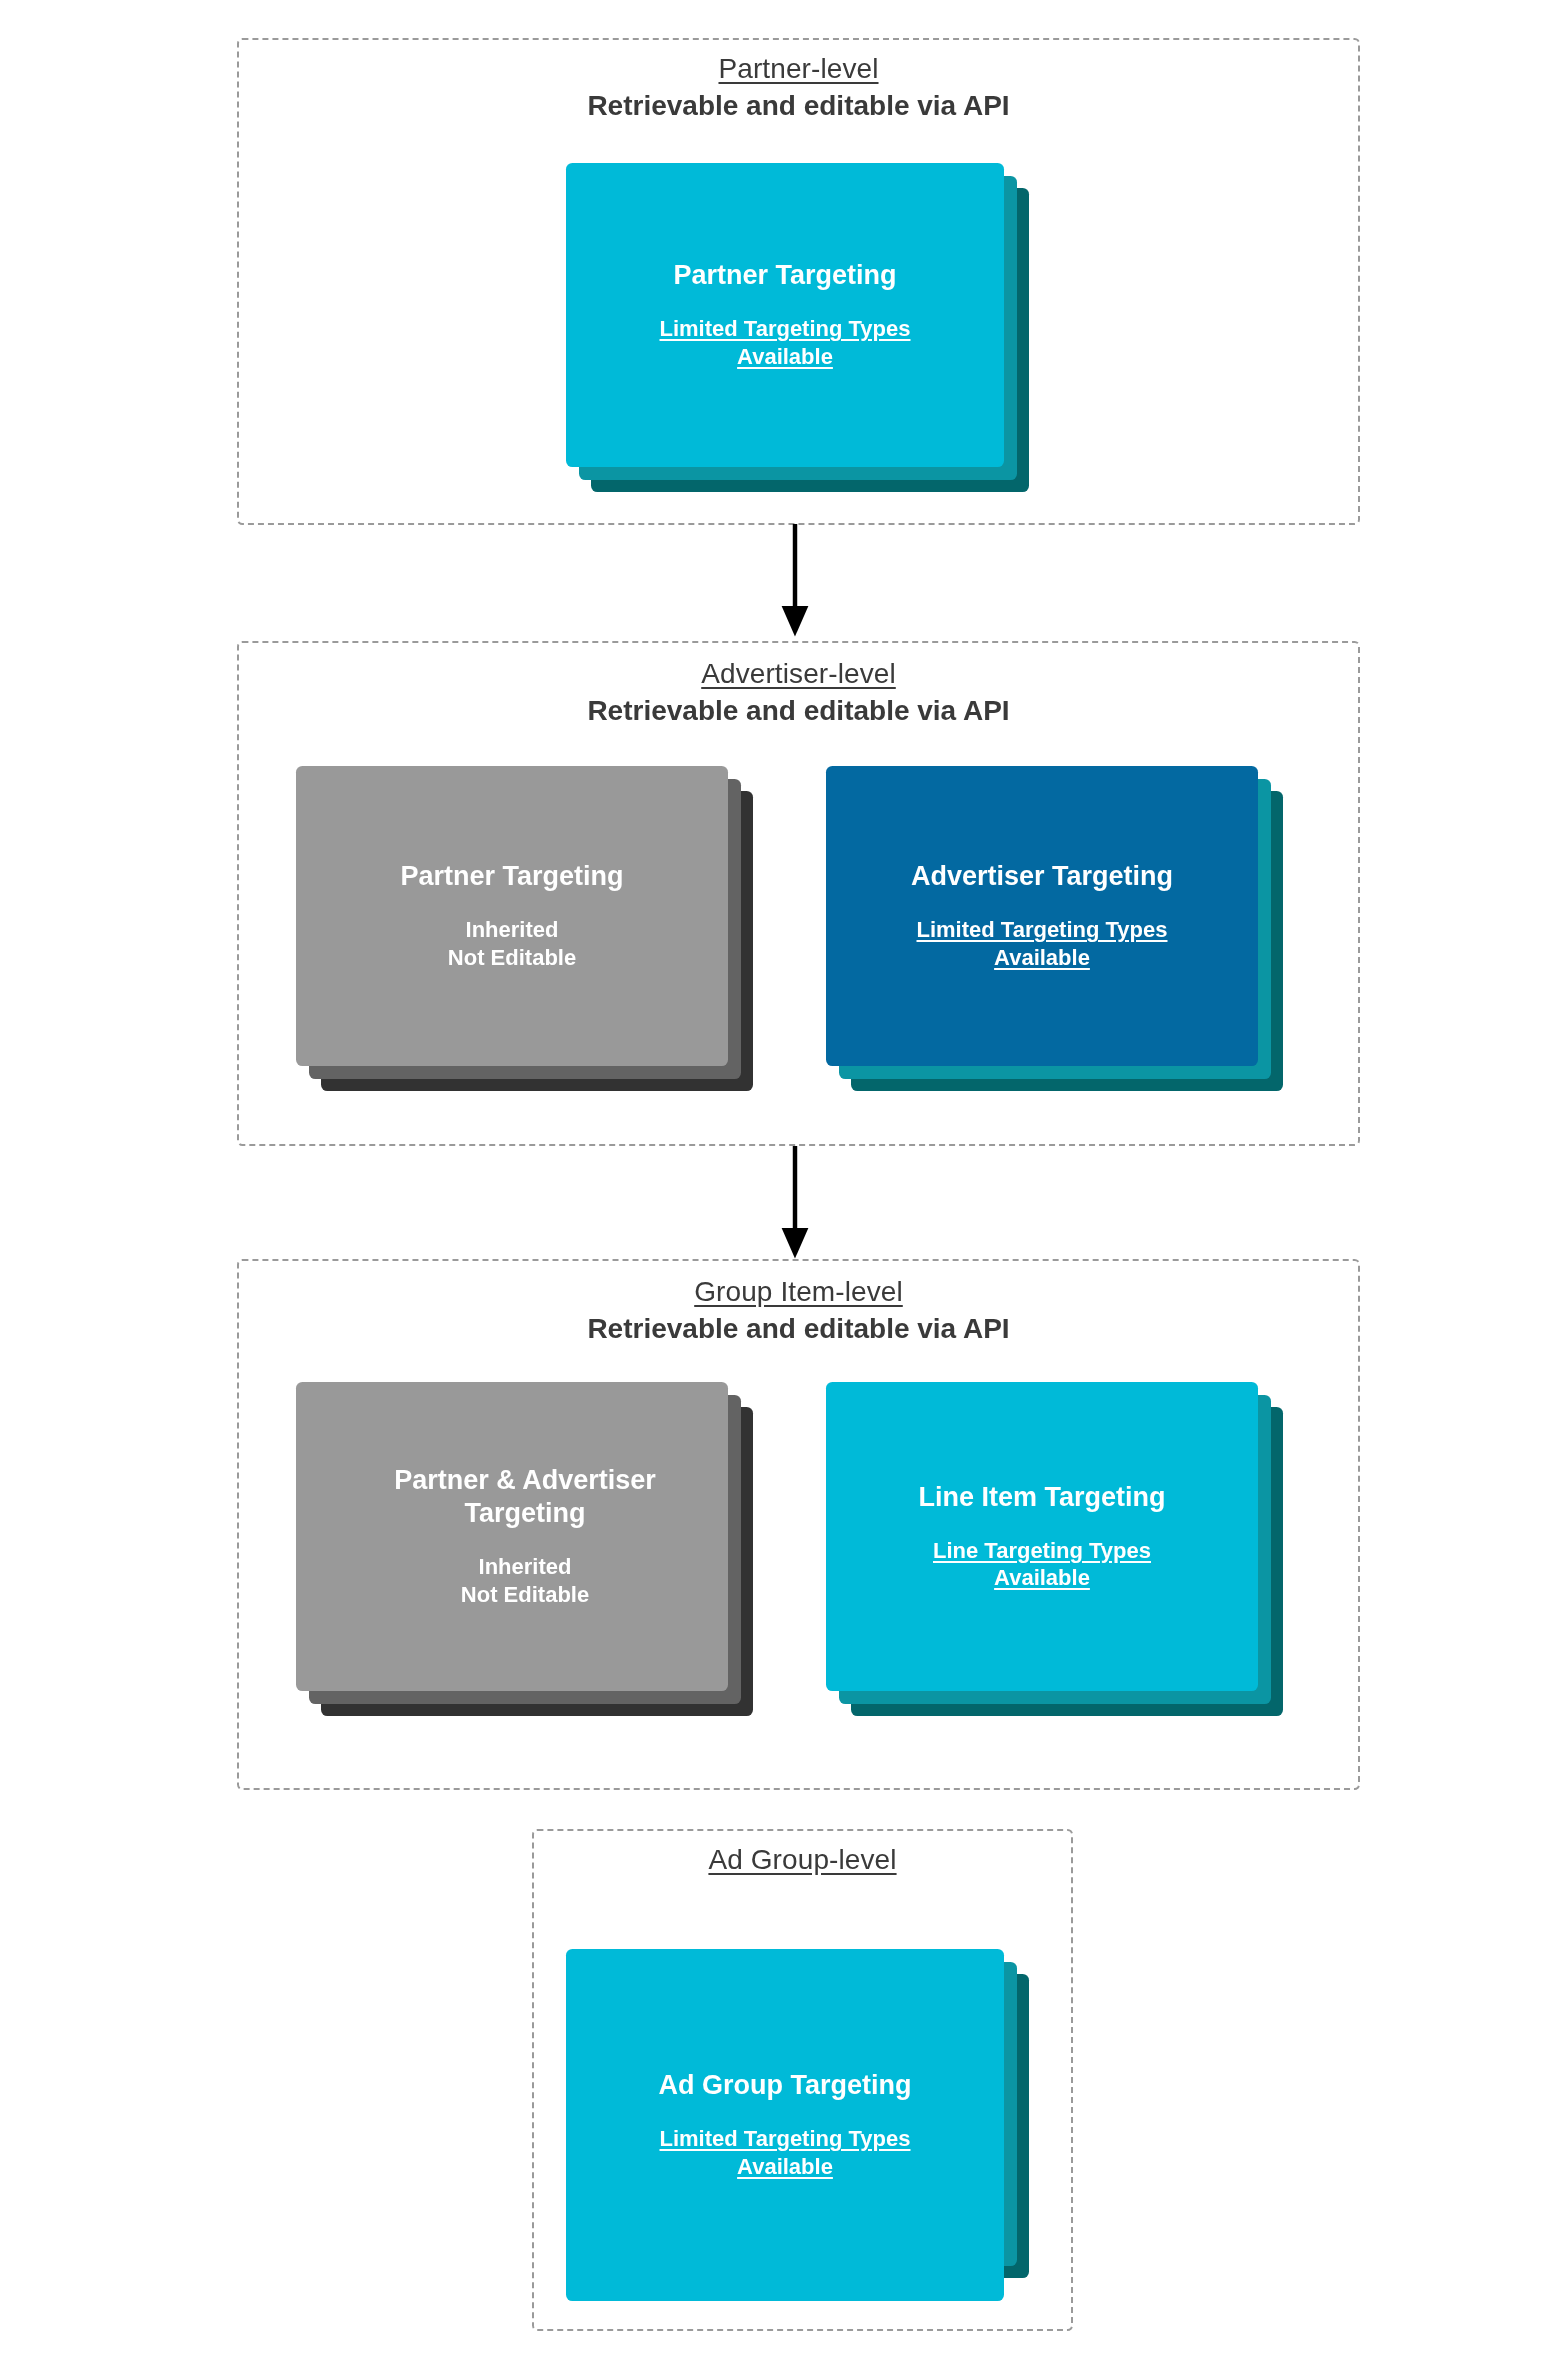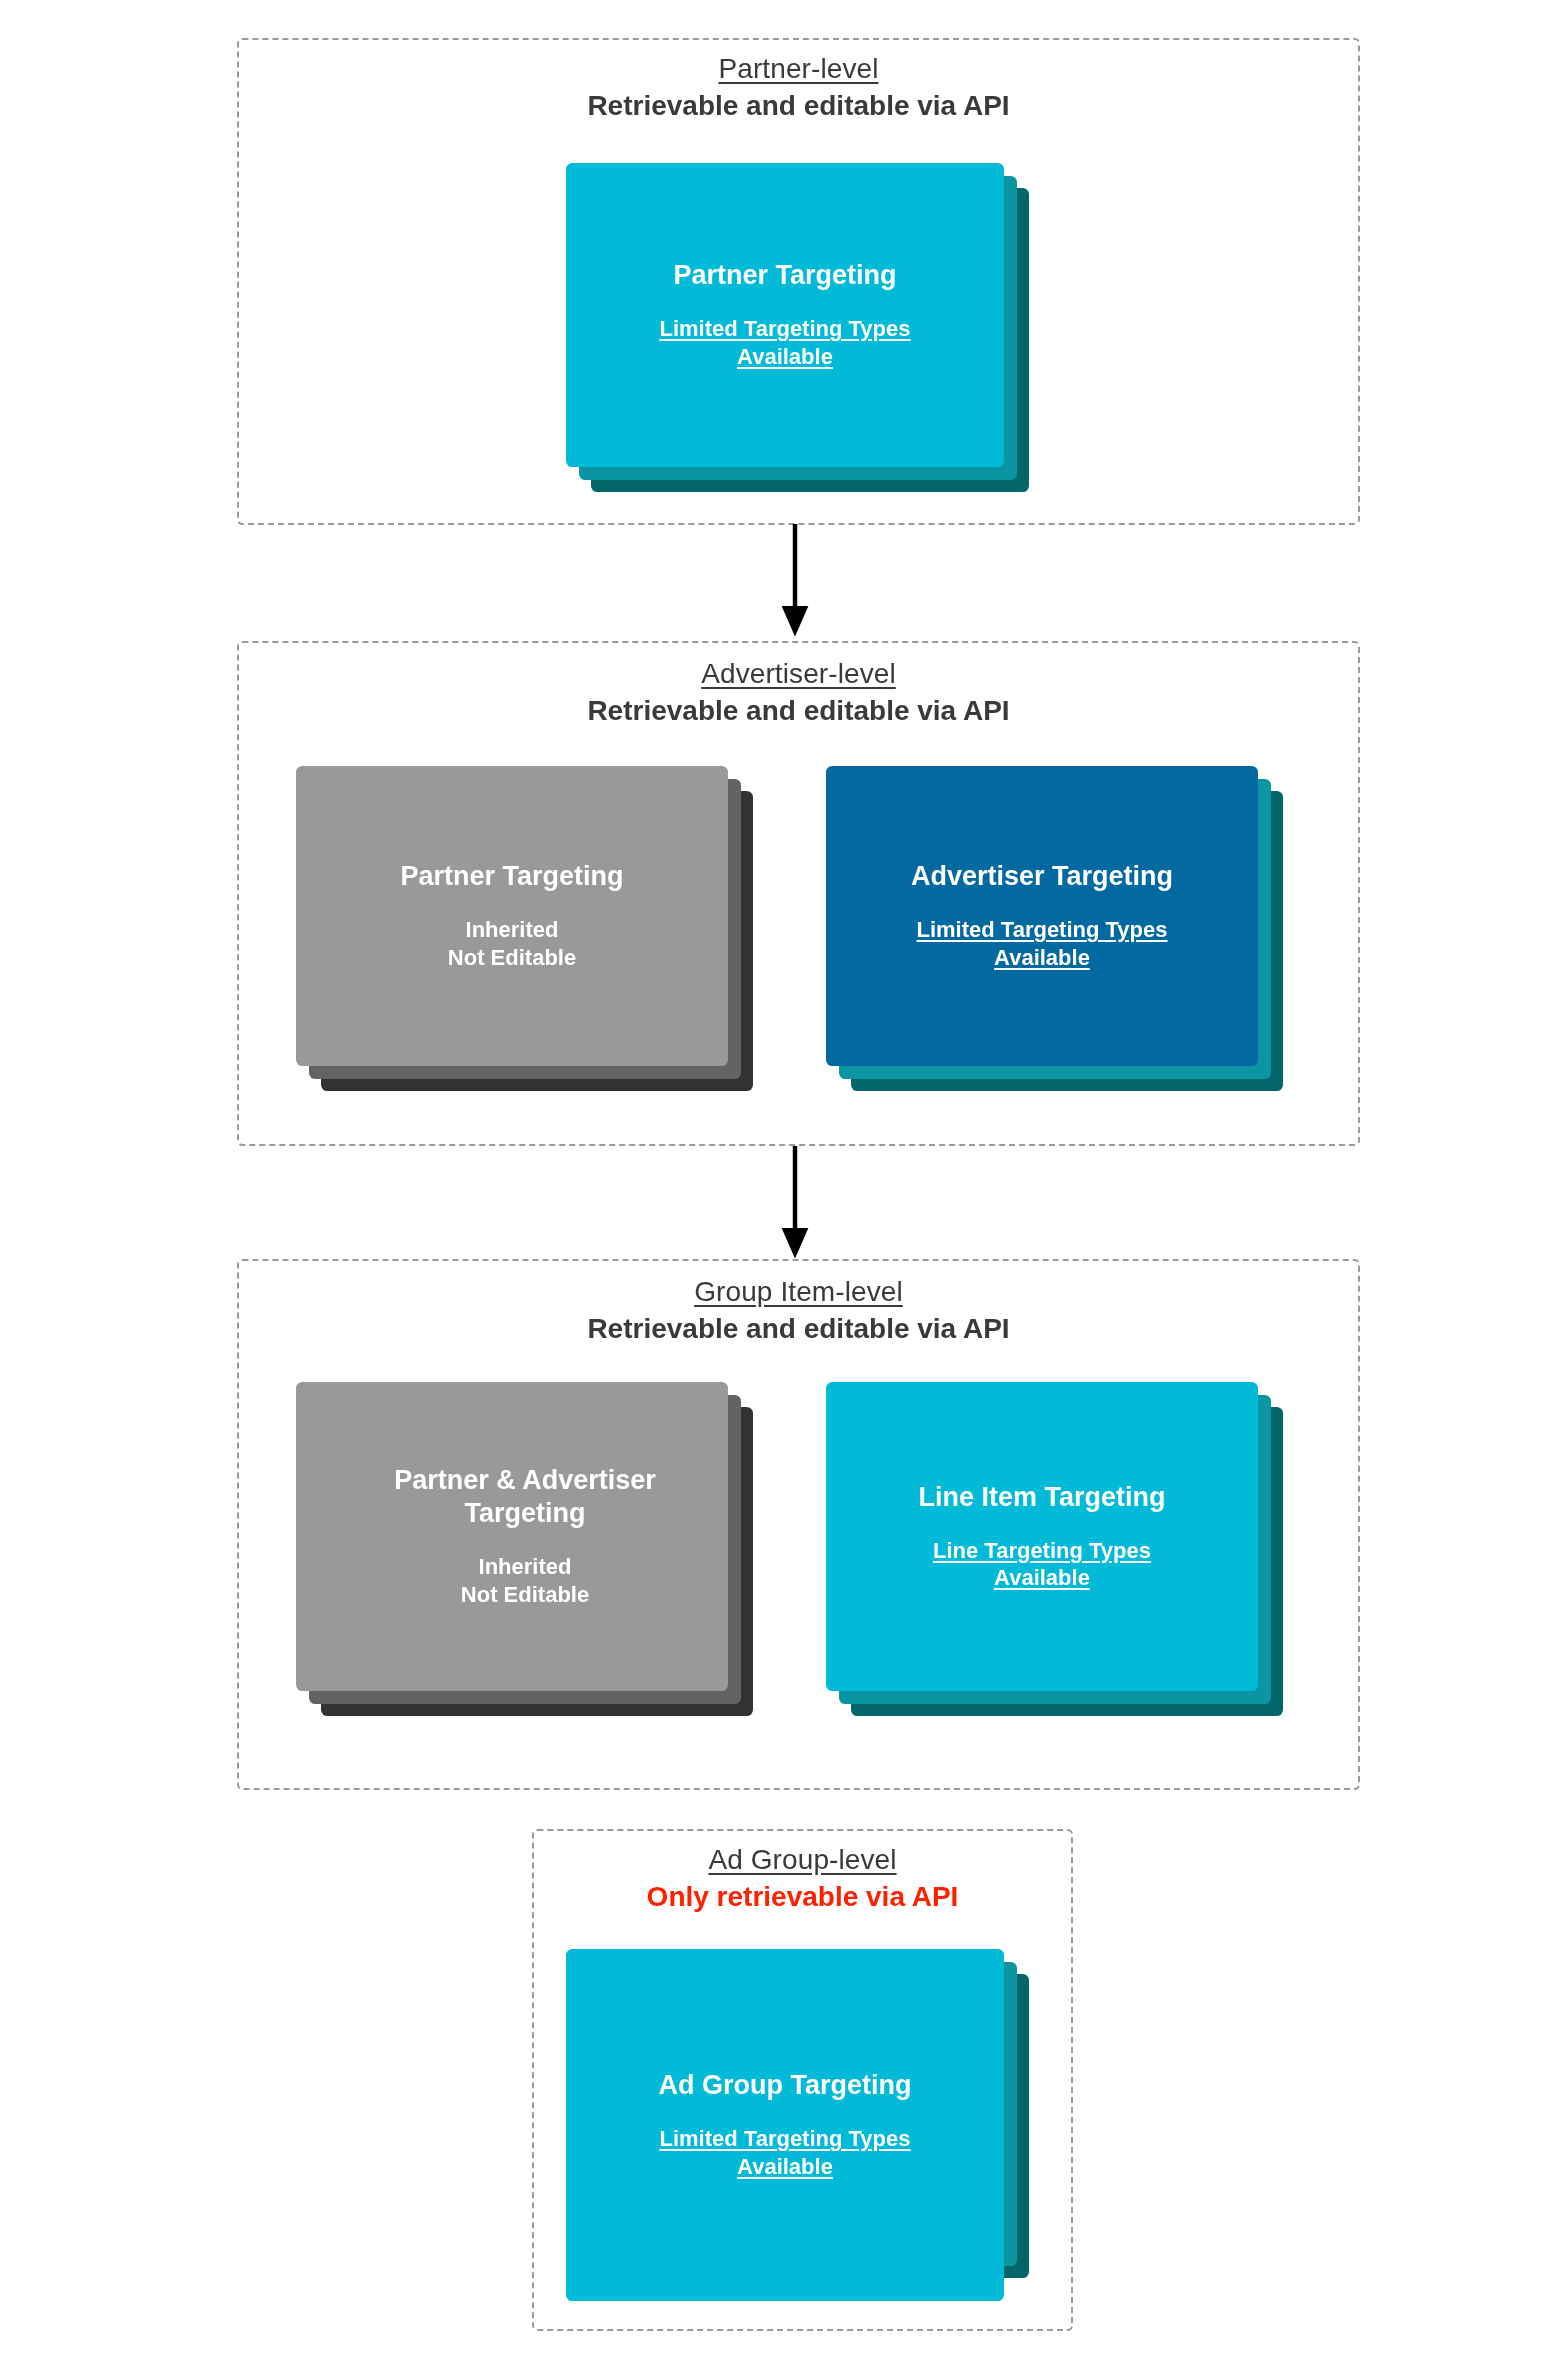--- a/index.html
+++ b/index.html
@@ -214,21 +214,20 @@
         </div>
       </div>
     </div>
   </div>
 
   <div class="level-box" style="left:532px; top:1829px; width:541px; height:502px;">
   </div>
 
   <div class="level-heading" style="left:532px; top:1843px; width:541px;">
     <span class="level-title">Ad Group-level</span>
-    <span class="level-subtitle alert">Only retrievable via API</span>
   </div>
 
   <div class="card-stack" style="left:566px; top:1949px; width:477px; height:329px;">
     <div class="card-layer layer-back" style="left:25px; top:25px; width:438px; height:304px; background:#03666b;"></div>
     <div class="card-layer layer-mid" style="left:12.5px; top:12.5px; width:438px; height:304px; background:#0b95a3;"></div>
     <div class="card-layer layer-front" style="left:0px; top:0px; width:438px; height:352px; background:#00bad8;">
       <div class="card-face">
         <div class="card-title">Ad Group Targeting</div>
         <div class="card-sub underlined">
           <span>Limited Targeting Types</span><br>

